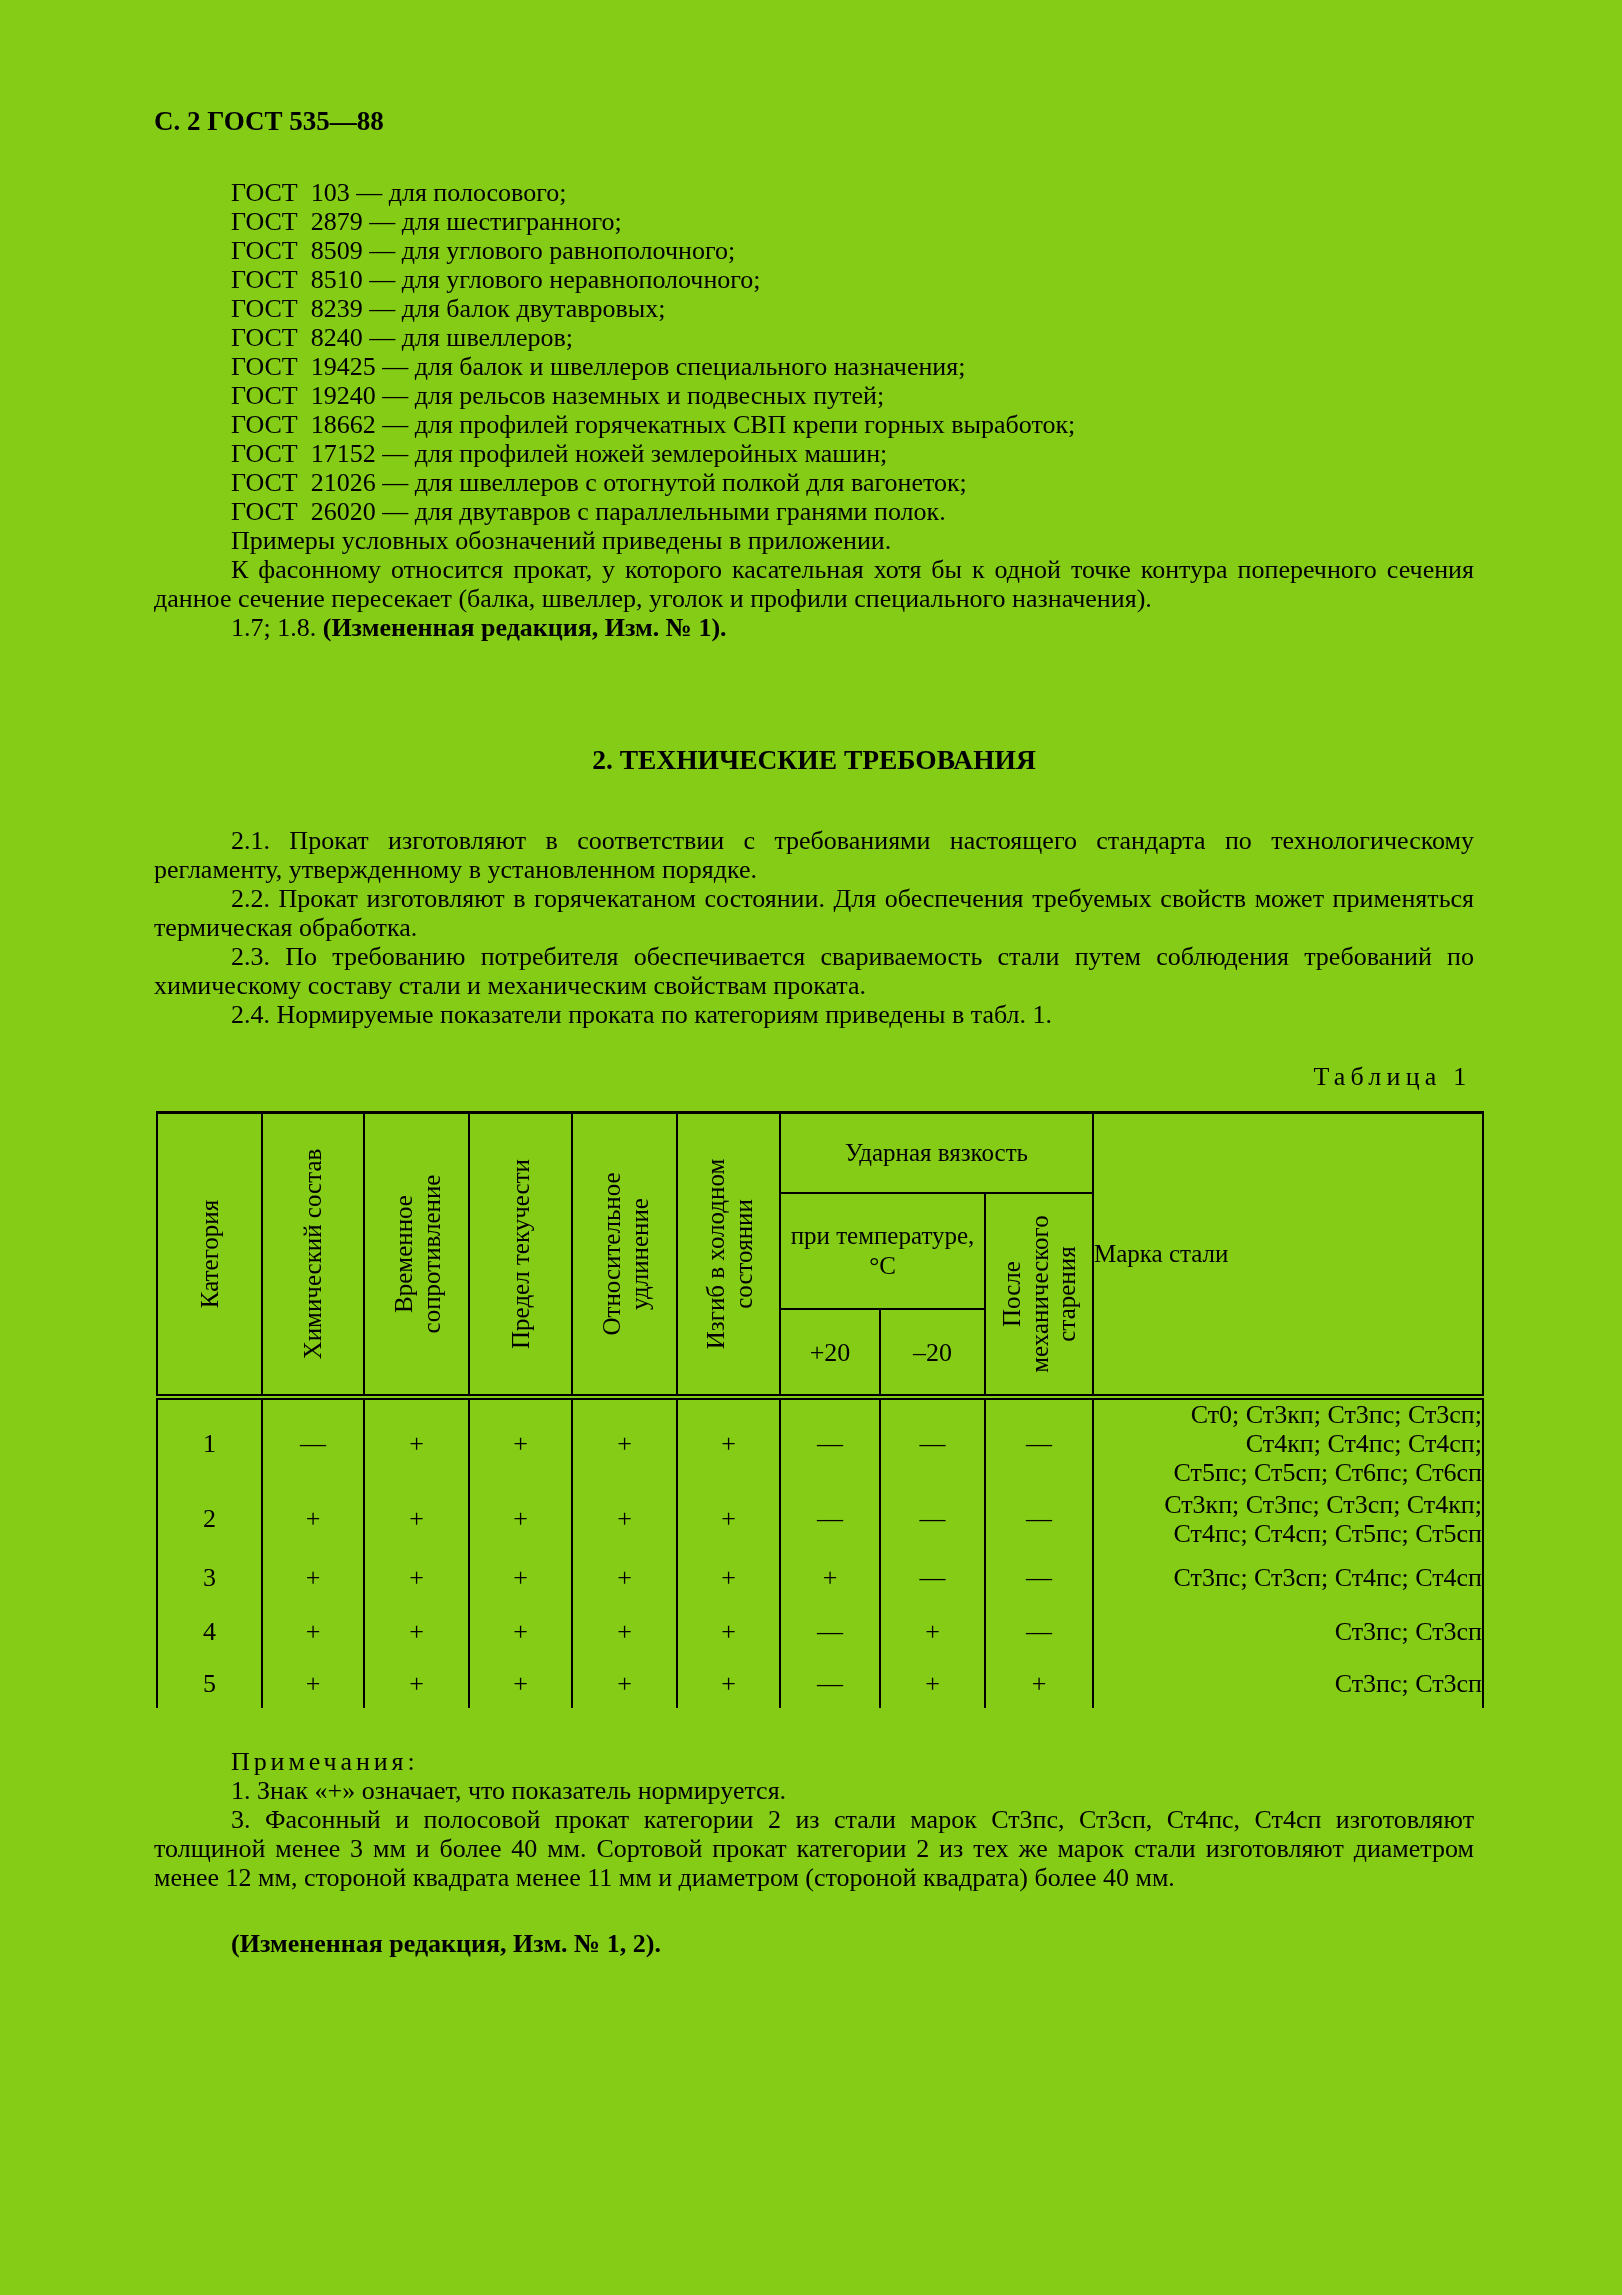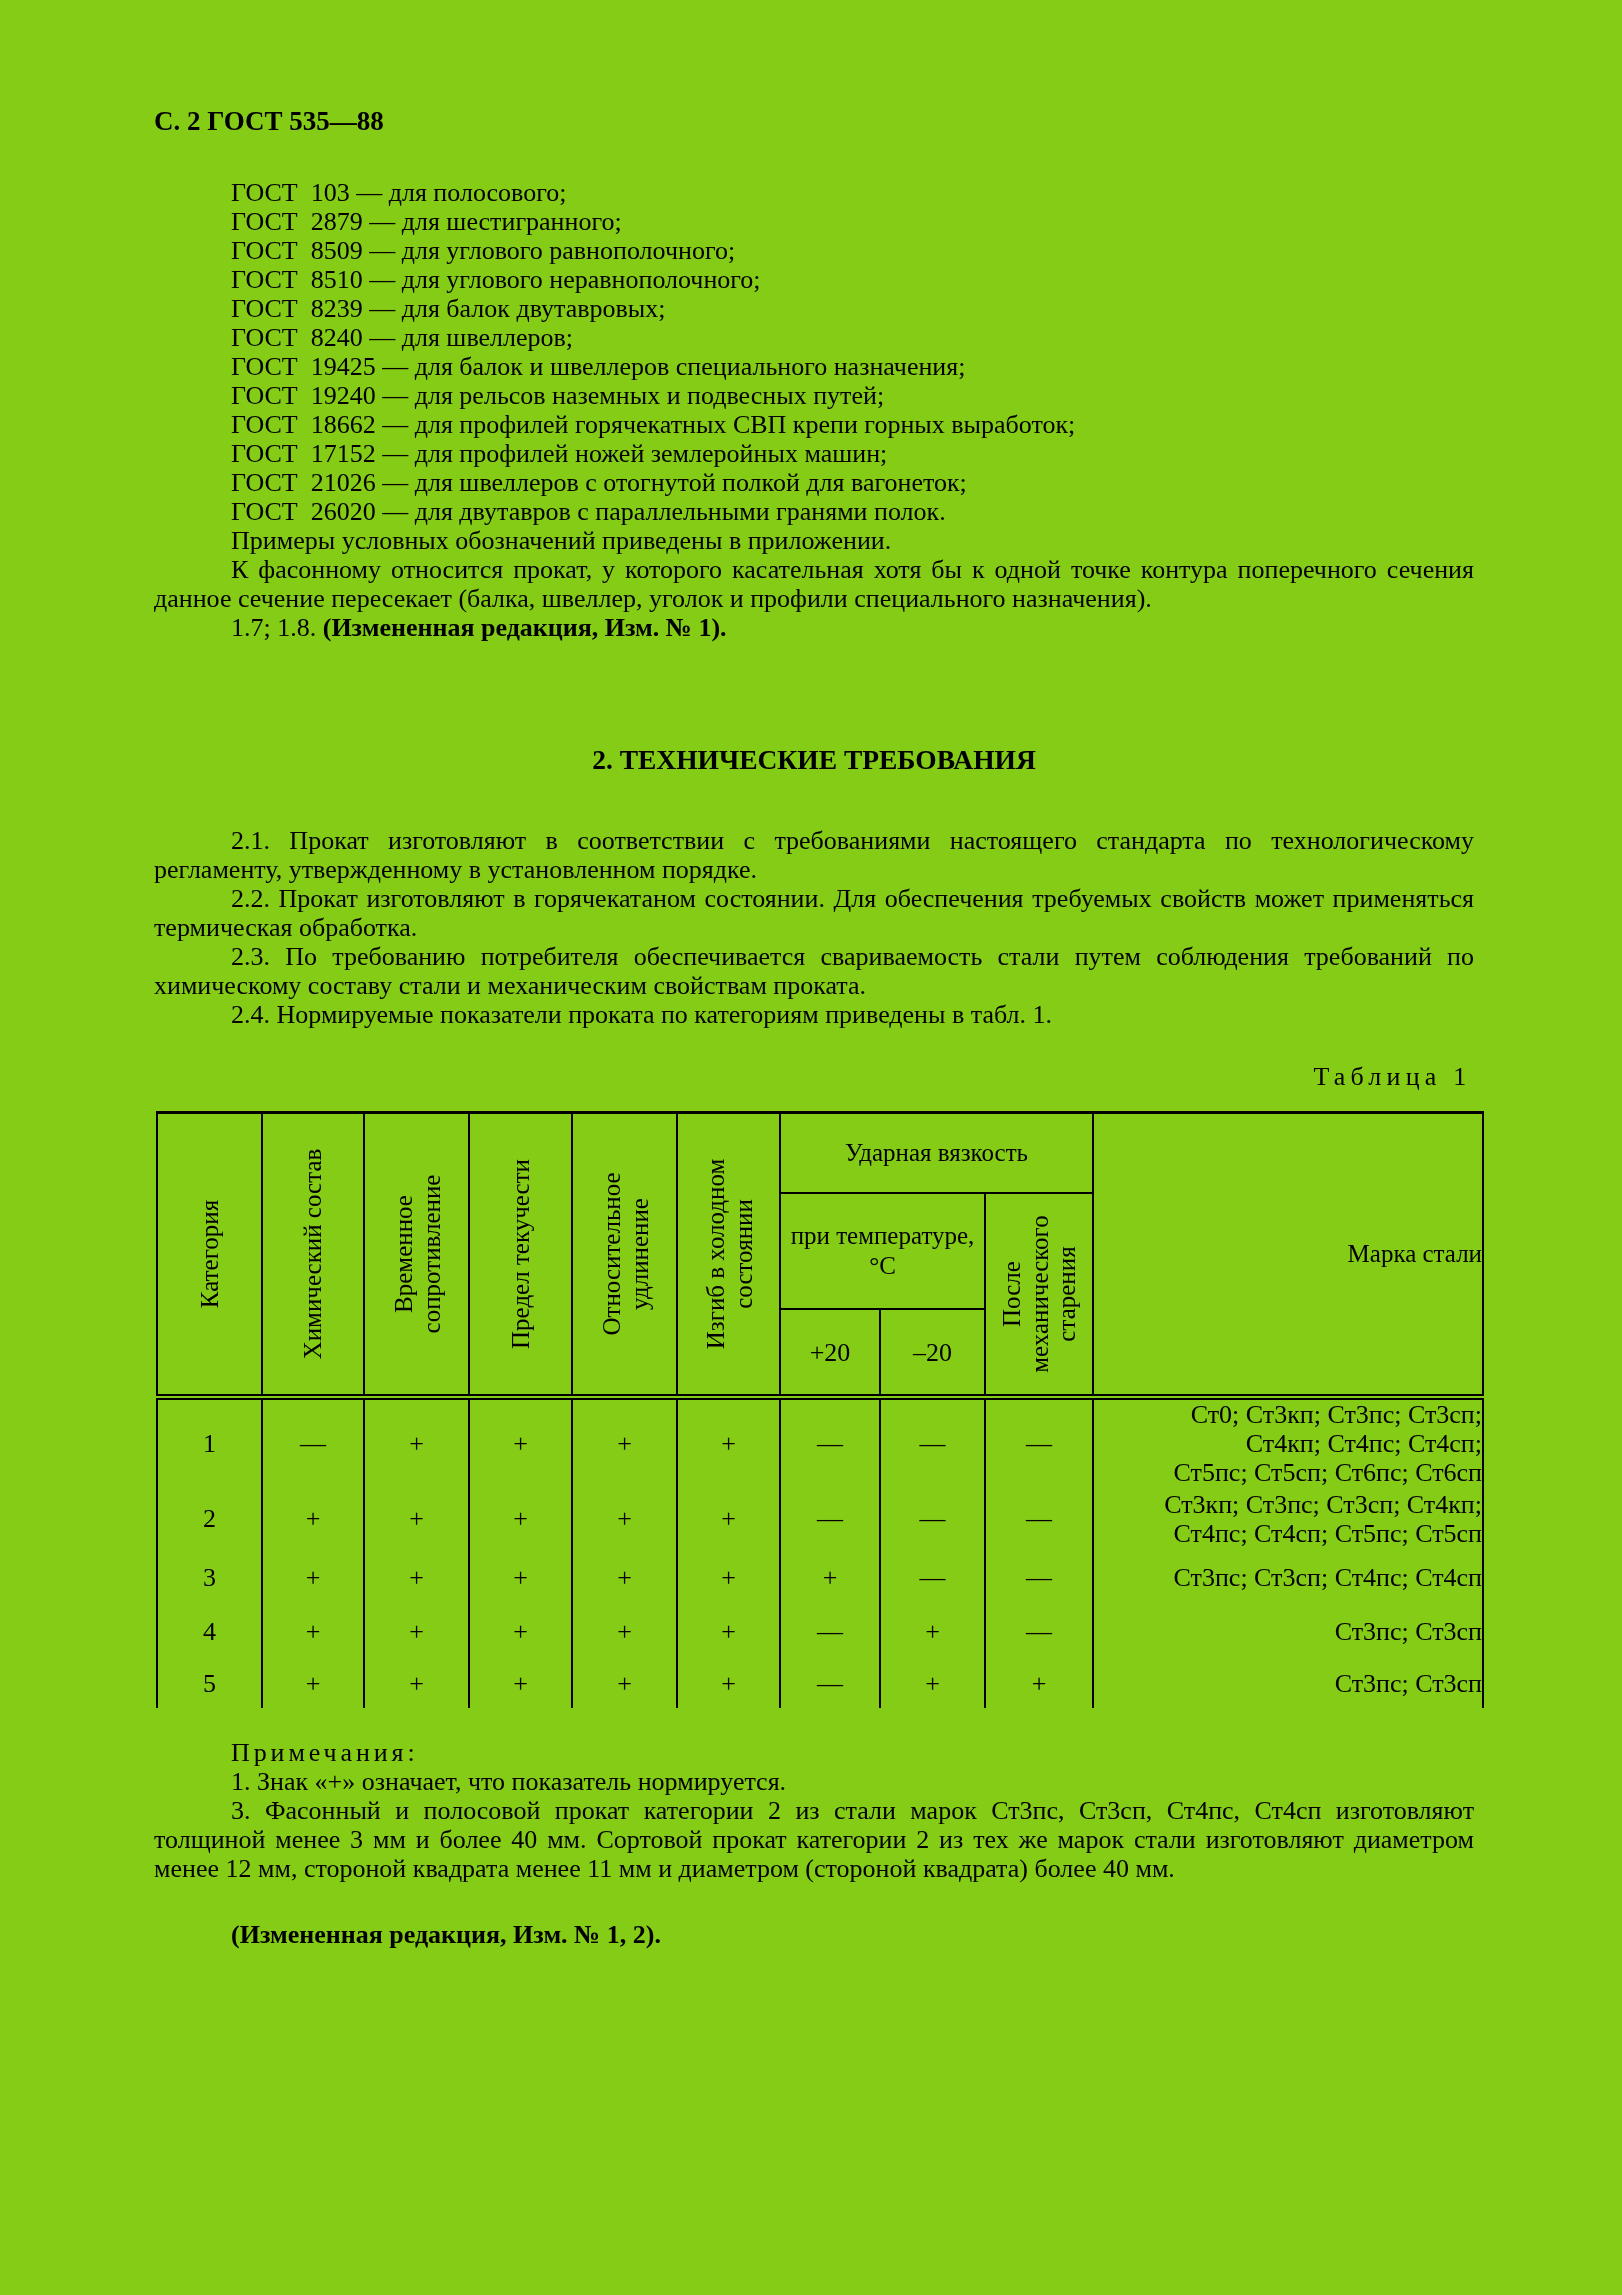--- a/index.html
+++ b/index.html
@@ -41,38 +41,38 @@
   tr.h3 { height:88px; }
   tr.r0 { height:86px; }
   tr.r1 { height:63px; }
   tr.r2 { height:54px; }
   tr.r3 { height:54px; }
   tr.r4 { height:50px; }
   th.hb { border-bottom:6.5px double #000; }
   th.udar { border-bottom:2.6px solid #000; font-size:25px; text-align:center; vertical-align:middle; }
   th.temp { border-bottom:2.6px solid #000; font-size:25px; text-align:center; vertical-align:middle; }
   th.plusminus { font-size:26px; text-align:center; vertical-align:middle; }
-  th.grade-h { font-size:25px; text-align:right; vertical-align:middle; }
+  th.grade-h { font-size:25px; text-align:left; vertical-align:middle; }
   .rot {
     position:absolute; left:50%; top:50%;
     transform:translate(-50%,-50%) rotate(-90deg);
     white-space:pre; text-align:center;
     font-size:25px; line-height:27.5px;
   }
   .prelines { white-space:pre-line; line-height:30px; }
   td.mark { text-align:center; vertical-align:middle; font-size:26px; }
   td.marka {
     text-align:right; vertical-align:middle;
     padding-left:10.5px; white-space:pre-line;
     font-size:26px; line-height:29px;
   }
   tr.last td { border-bottom:none; }
 
   
-  .notes { margin-top:30px; }
+  .notes { margin-top:39px; }
   .note { line-height:29px; }
   .spaced-title { letter-spacing:3.9px; }
   .final-bold { margin-top:37px; text-indent:77px; font-weight:bold; }
 </style>
 </head>
 <body>
 
 <div class="page">
   <div class="content">
 

